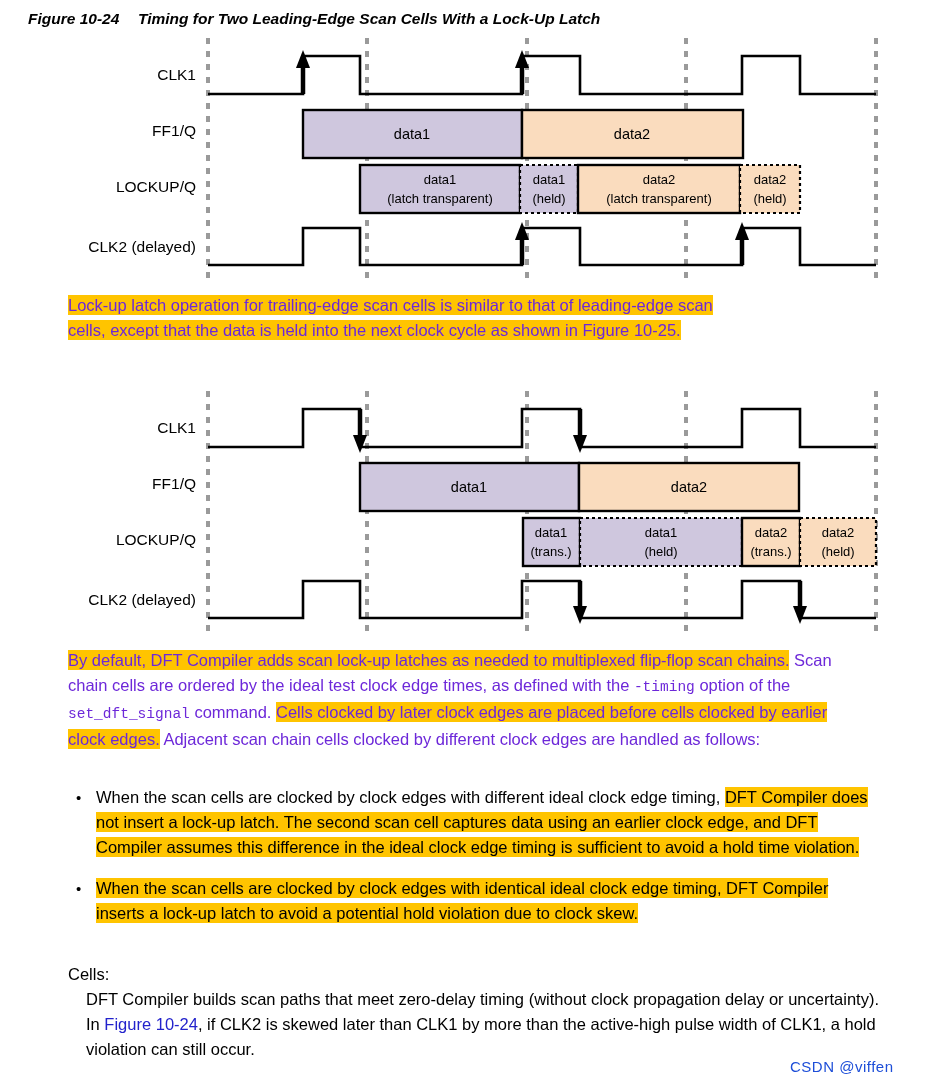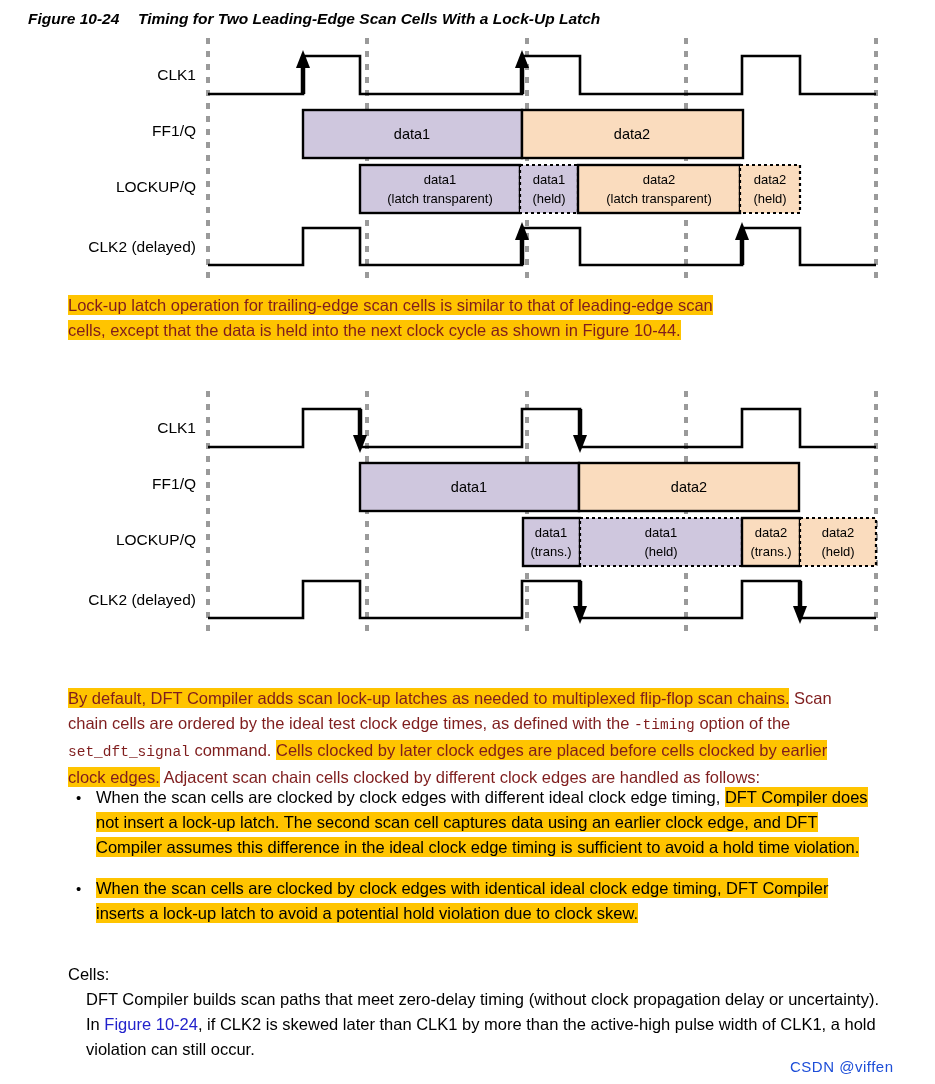--- a/index.html
+++ b/index.html
@@ -24,21 +24,21 @@
 
   .hl{ background:#ffc400; padding:1px 0; box-decoration-break:clone;
        -webkit-box-decoration-break:clone; }
   .mono{ font-family:"Liberation Mono", monospace; font-size:14.5px; }
   .linkblue{ color:#2222cc; }
 
   .body-text{
     position:absolute;
     font-size:16.5px;
     line-height:25px;
-    color:#7f1d1d;
+    color:#6d28d9;
   }
   .bullets{position:absolute;}
   .bullet-row{ display:flex; margin-bottom:16px; }
   .bullet-dot{ width:28px; flex:0 0 28px; font-size:15px; line-height:25px; text-align:left;
                padding-left:8px; box-sizing:border-box;}
   .bullet-txt{ flex:1; font-size:16.5px; line-height:25px; }
 
   .note-block{position:absolute;font-size:16.5px;line-height:25px;}
   .note-title{margin:0 0 0 0;}
   .note-body{margin-left:18px;}
@@ -118,21 +118,21 @@
       <line x1="522" y1="231" x2="522" y2="198" stroke="#000" stroke-width="4.5"></line>
       <polygon points="522,188 515,206 529,206" fill="#000"></polygon>
       <line x1="742" y1="231" x2="742" y2="198" stroke="#000" stroke-width="4.5"></line>
       <polygon points="742,188 735,206 749,206" fill="#000"></polygon>
     </g>
   </svg>
   </div>
 
   <div class="body-text" style="left:68px; top:293px; width:800px;">
     <span class="hl">Lock-up latch operation for trailing-edge scan cells is similar to that of leading-edge scan</span><br>
-    <span class="hl">cells, except that the data is held into the next clock cycle as shown in Figure 10-44.</span>
+    <span class="hl">cells, except that the data is held into the next clock cycle as shown in Figure 10-25.</span>
   </div>
 
 
   <div style="position:absolute;left:0px;top:387px;">
   <svg width="935" height="250" viewBox="0 0 935 250">
     <g stroke="#9a9a9a" stroke-width="4" stroke-dasharray="6,7">
       <line x1="208" y1="4" x2="208" y2="248"></line>
       <line x1="367" y1="4" x2="367" y2="248"></line>
       <line x1="527" y1="4" x2="527" y2="248"></line>
       <line x1="686" y1="4" x2="686" y2="248"></line>
@@ -180,21 +180,21 @@
     <polyline fill="none" stroke="#000" stroke-width="2.6" points="208,231 303,231 303,194 360,194 360,231 522,231 522,194 580,194 580,231 742,231 742,194 800,194 800,231 876,231"></polyline>
     <g>
       <line x1="580" y1="194" x2="580" y2="225" stroke="#000" stroke-width="4.5"></line>
       <polygon points="580,237 573,219 587,219" fill="#000"></polygon>
       <line x1="800" y1="194" x2="800" y2="225" stroke="#000" stroke-width="4.5"></line>
       <polygon points="800,237 793,219 807,219" fill="#000"></polygon>
     </g>
   </svg>
   </div>
 
-  <div class="body-text" style="left:68px; top:686px; width:800px;">
+  <div class="body-text" style="left:68px; top:648px; width:800px;">
     <span class="hl">By default, DFT Compiler adds scan lock-up latches as needed to multiplexed flip-flop scan chains.</span><span> Scan chain cells are ordered by the ideal test clock edge times, as defined with the </span><span class="mono">-timing</span><span> option of the </span><span class="mono">set_dft_signal</span><span> command. </span><span class="hl">Cells clocked by later clock edges are placed before cells clocked by earlier clock edges.</span><span> Adjacent scan chain cells clocked by different clock edges are handled as follows:</span>
   </div>
 
   <div class="bullets" style="left:68px; top:785px; width:810px;">
     <div class="bullet-row">
       <div class="bullet-dot">•</div>
       <div class="bullet-txt"><span>When the scan cells are clocked by clock edges with different ideal clock edge timing,</span> <span class="hl">DFT Compiler does not insert a lock-up latch.</span><span class="hl"> The second scan cell captures data using an earlier clock edge, and DFT Compiler assumes this difference in the ideal clock edge timing is sufficient to avoid a hold time violation.</span></div>
     </div>
     <div class="bullet-row" style="margin-top:10px;">
       <div class="bullet-dot">•</div>

